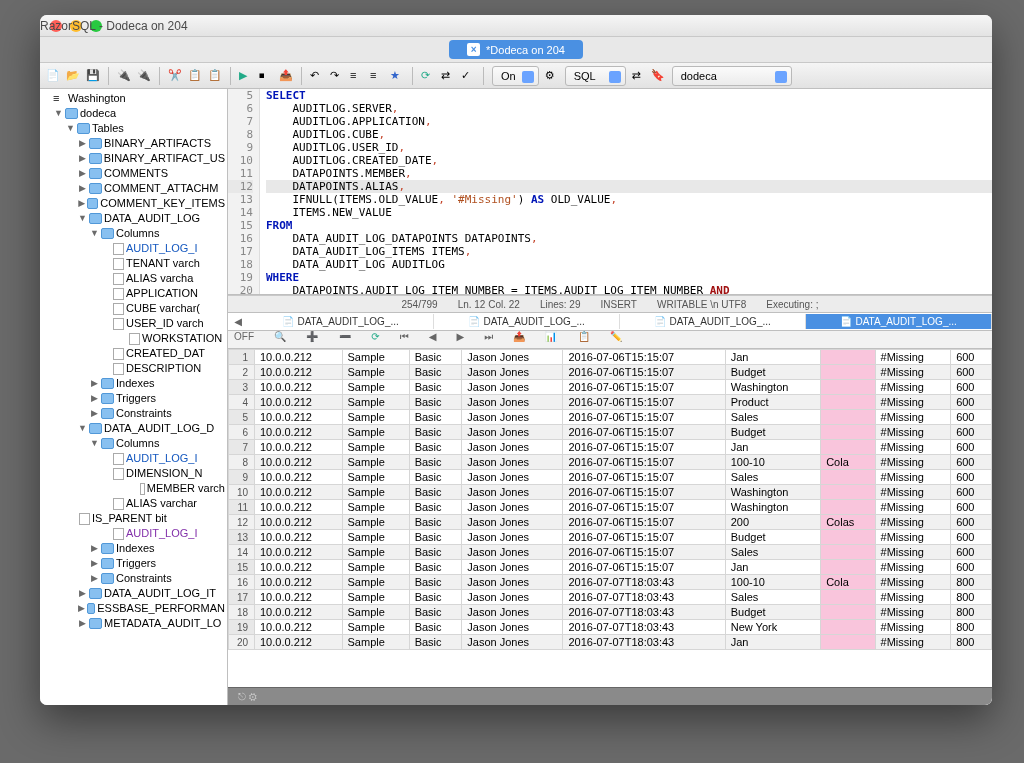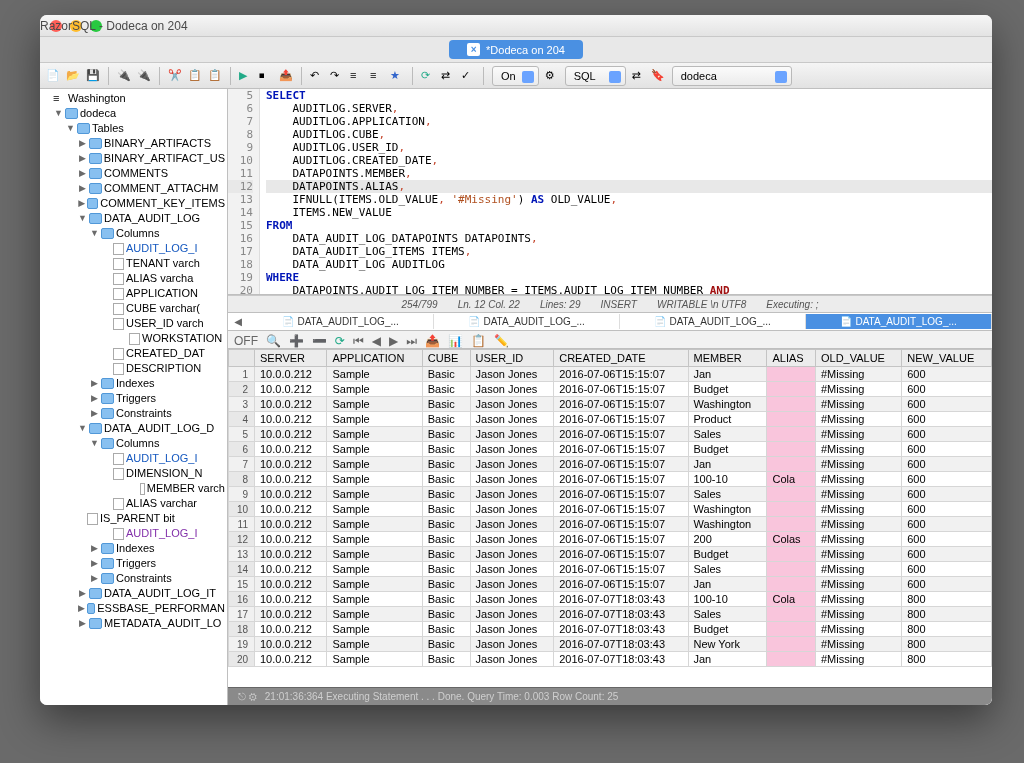--- a/index.html
+++ b/index.html
@@ -25,26 +25,26 @@
 .fldr { width:13px; height:11px; background:#88c0f0; border-radius:2px; border:1px solid #5198d8; }
 .doc { width:11px; height:12px; background:#fff; border:1px solid #aaa; position:relative;}
 .blue { color: #1558bf; }
 .purple { color: #8331aa; }
 .main { flex:1; display:flex; flex-direction:column; background:#fff; min-width:0;}
 .editor { height: 206px; background:#fff; overflow:hidden; font-family: Menlo, Consolas, monospace; font-size:11px; display:flex; border-bottom:1px solid #bfbfbf;}
 .gutter { width: 32px; background:#f2f2f2; border-right:1px solid #ddd; text-align:right; padding-right:6px; color:#888; }
 .code { padding-left: 6px; white-space: pre; flex:1;}
 .hl { background:#e8e8e8; }
 .kw{color:#0015b7;font-weight:bold}.str{color:#b05020}.pnc{color:#c4442a}.op{color:#a01010;font-weight:bold}
-.status1{height:18px;background:#ececec;border-top:1px solid #c8c8c8;border-bottom:1px solid #bfbfbf;display:flex;align-items:center;padding:0 12px;gap:20px;color:#555;font-size:10px;justify-content:center;font-style:italic;}
+.status1{height:18px;background:#ececec;border-top:1px solid #c8c8c8;border-bottom:1px solid #bfbfbf;display:flex;align-items:center;padding:0 12px;gap:20px;color:#555;font-size:10px;justify-content:center;}
 .restabs { height:18px; display:flex; background:#fff; border-bottom:1px solid #bfbfbf; font-size:10px; align-items:center;}
 .rt { flex:1; text-align:center; color:#333; padding:2px 0; border-right:1px solid #ddd;}
 .rt.act { background:#4a90e2; color:#fff;}
 .rtarrow{width:20px;text-align:center;color:#666;}
-.minitb{height:18px;background:#f2f2f2;border-bottom:1px solid #bfbfbf;display:flex;align-items:flex-end;padding:0 6px;gap:8px;font-size:12px;color:#666;}
+.minitb{height:18px;background:#f2f2f2;border-bottom:1px solid #bfbfbf;display:flex;align-items:flex-start;padding:0 6px;gap:20px;font-size:10px;color:#666;}
 .grid { flex:1; overflow:auto; background:#fff; font-size:11px;}
 table { border-collapse: collapse; width: 100%; }
 th { background:#ececec; border:1px solid #c4c4c4; padding:2px 5px; text-align:left; font-weight:normal;}
 td { border:1px solid #d6d6d6; padding:1px 5px; white-space: nowrap;}
 tr:nth-child(even) td { background:#f1f1f1;}
 td.alias { background:#f9c5dc !important; }
 .rownum { background:#e8e8e8; text-align:right; padding-right:6px; color:#555; font-size:10px; width:26px;}
 .statusbar { height:18px; background:#8a8a8a; color:#cfcfcf; font-size:10px; display:flex; align-items:center; padding:0 10px; border-top:1px solid #666;}
 .ico{display:inline-block;width:14px;height:14px;}
 </style>
@@ -244,21 +244,21 @@
           <div class="tn" style="padding-left:96px">
     <span class="twist"></span>
             <span class="doc"></span>
             <span class="">MEMBER varch</span>
           </div>
           <div class="tn" style="padding-left:62px">
     <span class="twist"></span>
             <span class="doc"></span>
             <span class="">ALIAS varchar</span>
           </div>
-          <div class="tn" style="padding-left:36px">
+          <div class="tn" style="padding-left:28px">
     <span class="twist"></span>
             <span class="doc"></span>
             <span class="">IS_PARENT bit</span>
           </div>
           <div class="tn" style="padding-left:62px">
     <span class="twist"></span>
             <span class="doc"></span>
             <span class="purple">AUDIT_LOG_I</span>
           </div>
           <div class="tn" style="padding-left:50px">
@@ -347,32 +347,20 @@
         <span>📤</span>
         <span>📊</span>
         <span>📋</span>
         <span>✏️</span>
       </div>
 
       <div class="grid">
         <table id="rgrid">
             <tbody>
               <tr>
-                <th class="rownum"></th>
-                <th>SERVER</th>
-                <th>APPLICATION</th>
-                <th>CUBE</th>
-                <th>USER_ID</th>
-                <th>CREATED_DATE</th>
-                <th>MEMBER</th>
-                <th>ALIAS</th>
-                <th>OLD_VALUE</th>
-                <th>NEW_VALUE</th>
-              </tr>
-              <tr>
                 <td class="rownum">1</td>
                 <td>10.0.0.212</td>
                 <td>Sample</td>
                 <td>Basic</td>
                 <td>Jason Jones</td>
                 <td>2016-07-06T15:15:07</td>
                 <td>Jan</td>
                 <td class="alias"></td>
                 <td>#Missing</td>
                 <td>600</td>
@@ -604,17 +592,16 @@
                 <td class="alias"></td>
                 <td>#Missing</td>
                 <td>800</td>
               </tr>
             </tbody>
           </table>
       </div>
 
       <div class="statusbar">
         <span style="margin-right:8px">⎋ ⚙</span>
-        <span>21:01:36:364 Executing Statement . . . Done. Query Time: 0.003   Row Count: 25</span>
       </div>
     </div>
   </div>
 </div>
 
 </body></html>

